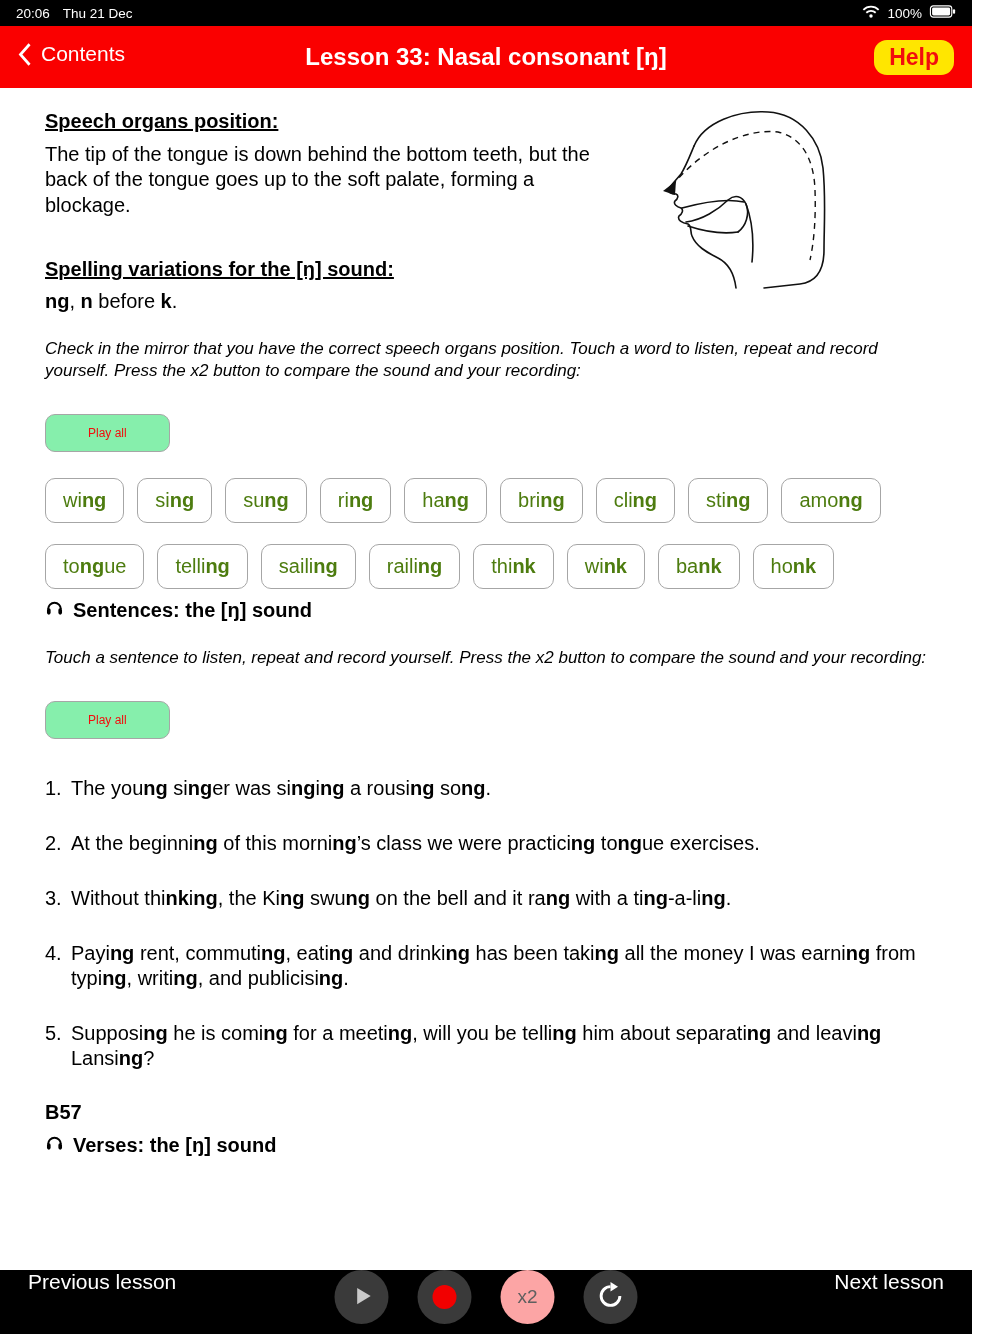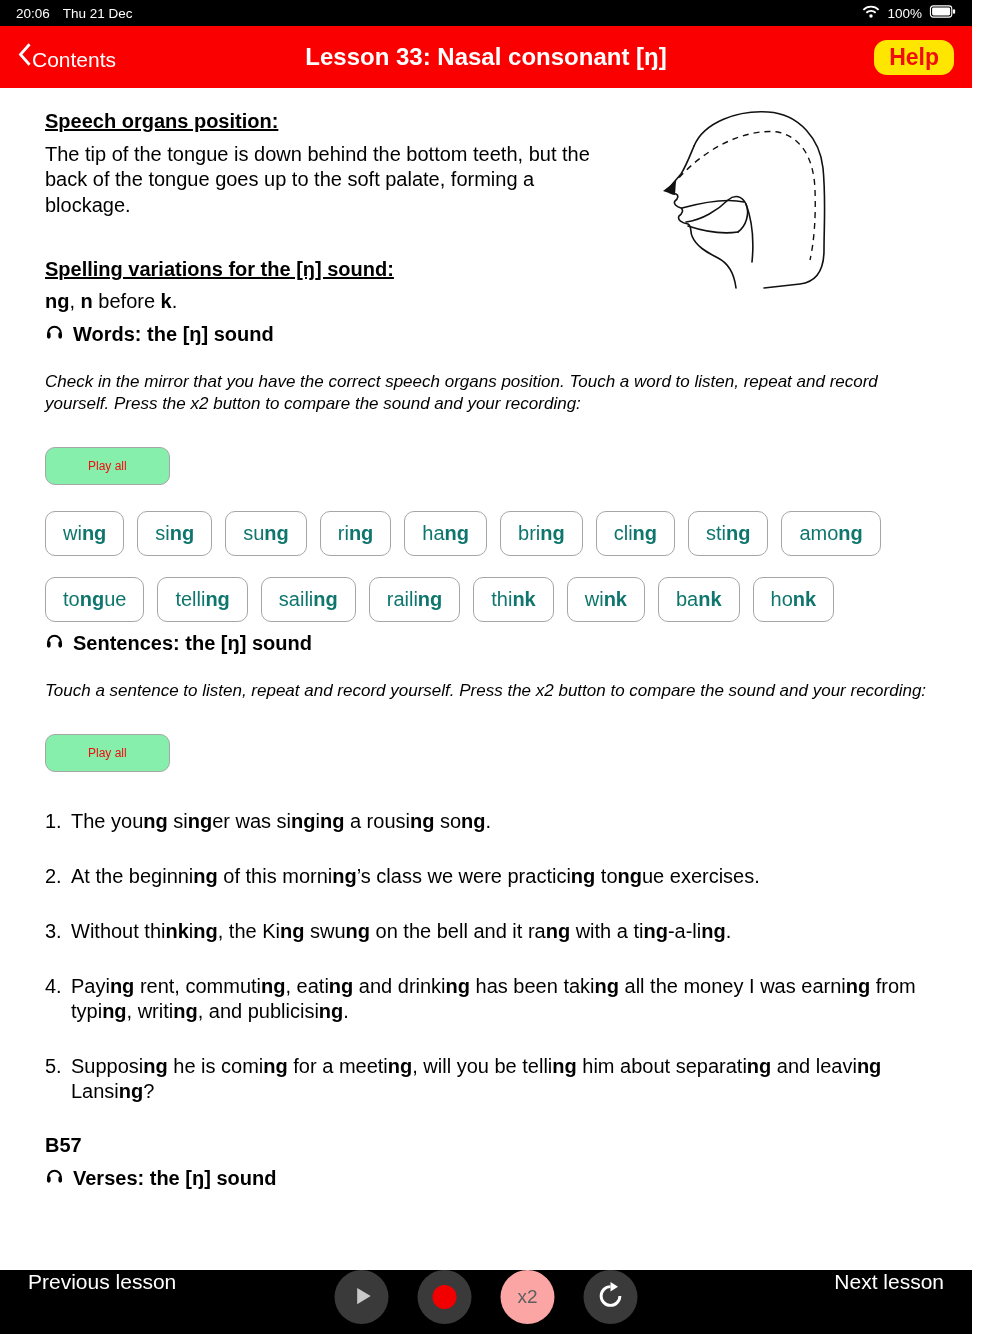--- a/index.html
+++ b/index.html
@@ -18,21 +18,21 @@
     display: flex; align-items: center; justify-content: space-between;
     padding: 0 16px; font-size: 13.5px;
   }
   .status-left { display: flex; gap: 13px; align-items: center; }
   .status-right { display: flex; gap: 7px; align-items: flex-end; }
   
   .header {
     height: 62px; background: #fa0000;
     display: flex; align-items: center; position: relative; padding: 0 18px;
   }
-  .back-button { display: flex; align-items: flex-end; color: #fff; font-size: 21px; background: none; border: none; cursor: pointer; font-family: inherit; }
+  .back-button { display: flex; align-items: flex-start; gap: 9px; color: #fff; font-size: 21px; background: none; border: none; cursor: pointer; font-family: inherit; }
   .page-title {
     position: absolute; left: 50%; transform: translateX(-50%);
     color: #fff; font-size: 24px; font-weight: bold; white-space: nowrap;
   }
   .help-button {
     margin-left: auto; background: #ffe600; color: #f20d0d;
     font-weight: bold; font-size: 23px; padding: 4px 15px;
     border-radius: 13px; border: none; cursor: pointer; font-family: inherit;
   }
   
@@ -46,21 +46,21 @@
   .ex-title { font-size: 20px; font-weight: bold; margin-top: 9px; display: flex; align-items: center; gap: 9px; }
   .instructions { font-style: italic; font-size: 17px; margin-top: 25px; max-width: 905px; line-height: 1.3; }
   .play-all {
     margin-top: 32px; display: block;
     font-size: 12px; color: #f20d0d; background: #86efac; font-family: inherit;
     border: 1.5px solid #a6a6a6; border-radius: 10px; padding: 11px 42px; cursor: pointer;
   }
   .word-row { display: flex; gap: 13px; margin-top: 21px; }
   .word-row.first { margin-top: 26px; }
   .word-btn {
-    font-size: 20px; background: #fff; color: #0f766e; font-family: inherit;
+    font-size: 20px; background: #fff; color: #4d7c0f; font-family: inherit;
     border: 1.5px solid #a6a6a6; border-radius: 10px; padding: 10px 17px;
     cursor: pointer; white-space: nowrap;
   }
   .sentences { margin-top: 37px; }
   .sentence { display: flex; font-size: 20px; line-height: 1.25; margin-bottom: 30px; cursor: pointer; }
   .s-num { width: 26px; flex: none; }
   .s-text { flex: 1; }
   
   .footer {
     position: absolute; bottom: 0; left: 0; right: 0; height: 64px;
@@ -134,28 +134,20 @@
         <polygon points="21,89 34,79 33,93" fill="#111"></polygon>
       </svg>
     </div>
 
     <div class="section-heading">Speech organs position:</div>
     <p class="speech-text">The tip of the tongue is down behind the bottom teeth, but the back of the tongue goes up to the soft palate, forming a blockage.</p>
 
     <div class="section-heading spelling-heading">Spelling variations for the [ŋ] sound:</div>
     <p class="spelling-text"><b>ng</b><span>, </span><b>n</b><span> before </span><b>k</b><span>.</span></p>
 
-    <div class="ex-title">
-      <span><svg width="19" height="19" viewBox="0 0 24 24">
-            <path d="M4 14 a8 8 0 0 1 16 0" fill="none" stroke="#000" stroke-width="2.6"></path>
-            <rect x="2.5" y="13" width="4.6" height="8" rx="2.3" fill="#000"></rect>
-            <rect x="16.9" y="13" width="4.6" height="8" rx="2.3" fill="#000"></rect>
-          </svg></span>
-      <span>Words: the [ŋ] sound</span>
-    </div>
     <p class="instructions">Check in the mirror that you have the correct speech organs position. Touch a word to listen, repeat and record yourself. Press the x2 button to compare the sound and your recording:</p>
     <button class="play-all">Play all</button>
     <div class="word-row first">
         <button class="word-btn"><span>wi</span><b>ng</b></button>
         <button class="word-btn"><span>si</span><b>ng</b></button>
         <button class="word-btn"><span>su</span><b>ng</b></button>
         <button class="word-btn"><span>ri</span><b>ng</b></button>
         <button class="word-btn"><span>ha</span><b>ng</b></button>
         <button class="word-btn"><span>bri</span><b>ng</b></button>
         <button class="word-btn"><span>cli</span><b>ng</b></button>

